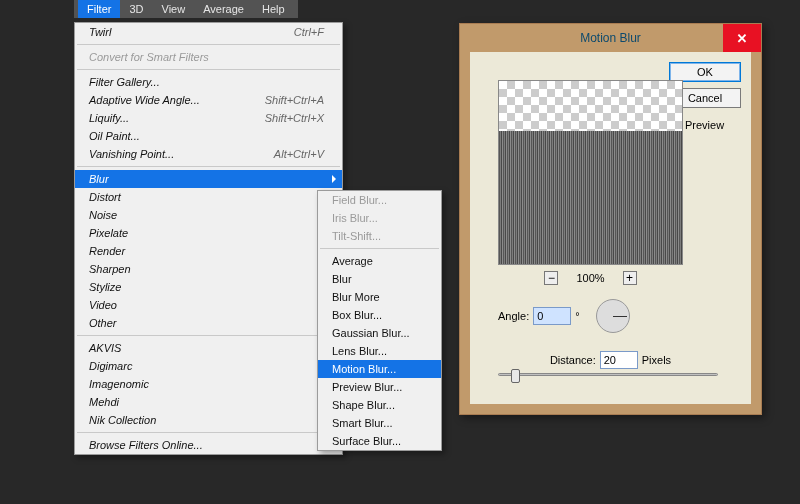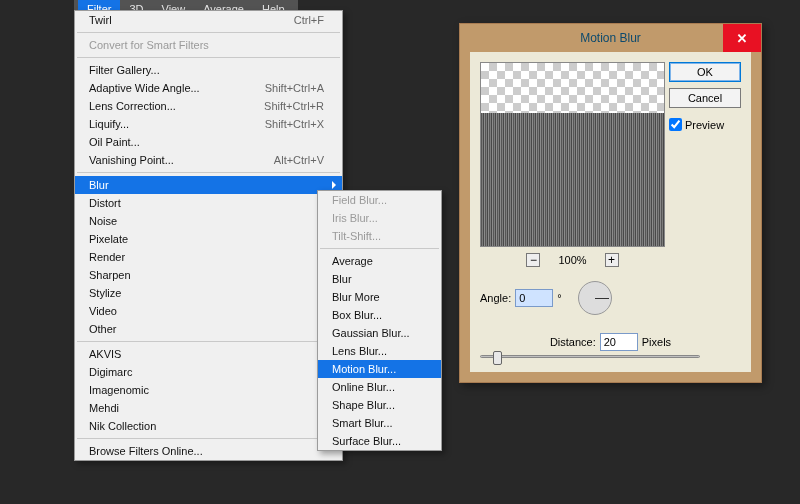--- a/index.html
+++ b/index.html
@@ -13,29 +13,29 @@
 
 .dropdown { position: absolute; background: #f0f0f0; border: 1px solid #9b9b9b; box-shadow: 3px 3px 6px rgba(0,0,0,.35); font-size: 11px; color: #111; }
 .dropdown .row { display: flex; justify-content: space-between; align-items: center; padding: 3px 18px 3px 14px; white-space: nowrap; position: relative; }
 .dropdown .row.disabled { color: #9a9a9a; }
 .dropdown .row.highlight { background: #1473e6; color: #fff; }
 .dropdown .sep { height: 1px; background: #c9c9c9; margin: 3px 2px; }
 .dropdown .shortcut { color: #666; font-size: 11px; margin-left: 50px; }
 .dropdown .arrow { position: absolute; right: 6px; top: 50%; transform: translateY(-50%); width: 0; height: 0; border-top: 4px solid transparent; border-bottom: 4px solid transparent; border-left: 4px solid #333; }
 .dropdown .row.highlight .arrow { border-left-color: #fff; }
 
-#dd1 { top: 10px; left: 74px; width: 269px; }
+#dd1 { top: 22px; left: 74px; width: 269px; font-style: italic; }
 #dd2 { top: 190px; left: 317px; width: 125px; }
 
 
 .dialog { position: absolute; top: 23px; left: 459px; width: 303px; background: #f0f0f0; border: 1px solid #a87c52; box-shadow: 3px 3px 8px rgba(0,0,0,.4); }
 .titlebar { height: 28px; background: #c19a6b; display: flex; align-items: center; justify-content: center; position: relative; }
 .titlebar-title { color: #0c4a6e; font-size: 12px; }
 .close-btn { position: absolute; right: 0; top: 0; width: 38px; height: 28px; background: #e81123; color: #fff; display: flex; align-items: center; justify-content: center; font-size: 13px; font-weight: bold; }
-.dlg-body { padding: 10px; background:#ece9d8; border:10px solid #c19a6b; border-top:none; min-height:330px; position:relative;}
+.dlg-body { padding: 28px; background:#ece9d8; border:10px solid #c19a6b; border-top:none; min-height:330px; position:relative;}
 .btn { width: 72px; height: 20px; background: #f3f3f3; border: 1px solid #7a7a7a; font-size: 11px; display: flex; align-items: center; justify-content: center; margin-bottom: 6px; }
 .btn.default { border: 1px solid #0078d7; box-shadow: 0 0 0 1px #7eb4ea inset; }
 .side-buttons { position:absolute; right:10px; top:10px; }
 .preview-cb { display:flex; align-items:center; font-size:11px; margin-top:10px; }
 .preview-cb input { margin-right:3px; }
 
 .preview-box { width:185px; height:185px; border:1px solid #888; background:#ccc; position:relative; overflow:hidden; }
 .checker { width:100%; height:50px;
   background-image:
     linear-gradient(45deg,#ccc 25%,transparent 25%),
@@ -84,24 +84,20 @@
   </div>
   <div class="sep"></div>
   <div class="row">
       <span>Filter Gallery...</span>
     </div>
   <div class="row">
       <span>Adaptive Wide Angle...</span>
       <span class="shortcut">Shift+Ctrl+A</span>
     </div>
   <div class="row">
-      <span>Lens Correction...</span>
-      <span class="shortcut">Shift+Ctrl+R</span>
-    </div>
-  <div class="row">
       <span>Liquify...</span>
       <span class="shortcut">Shift+Ctrl+X</span>
     </div>
   <div class="row">
       <span>Oil Paint...</span>
     </div>
   <div class="row">
       <span>Vanishing Point...</span>
       <span class="shortcut">Alt+Ctrl+V</span>
     </div>
@@ -195,21 +191,21 @@
   <div class="row">
       <span>Gaussian Blur...</span>
     </div>
   <div class="row">
       <span>Lens Blur...</span>
     </div>
   <div class="row highlight">
       <span>Motion Blur...</span>
     </div>
   <div class="row">
-      <span>Online Blur...</span>
+      <span>Preview Blur...</span>
     </div>
   <div class="row">
       <span>Shape Blur...</span>
     </div>
   <div class="row">
       <span>Smart Blur...</span>
     </div>
   <div class="row">
       <span>Surface Blur...</span>
     </div>

